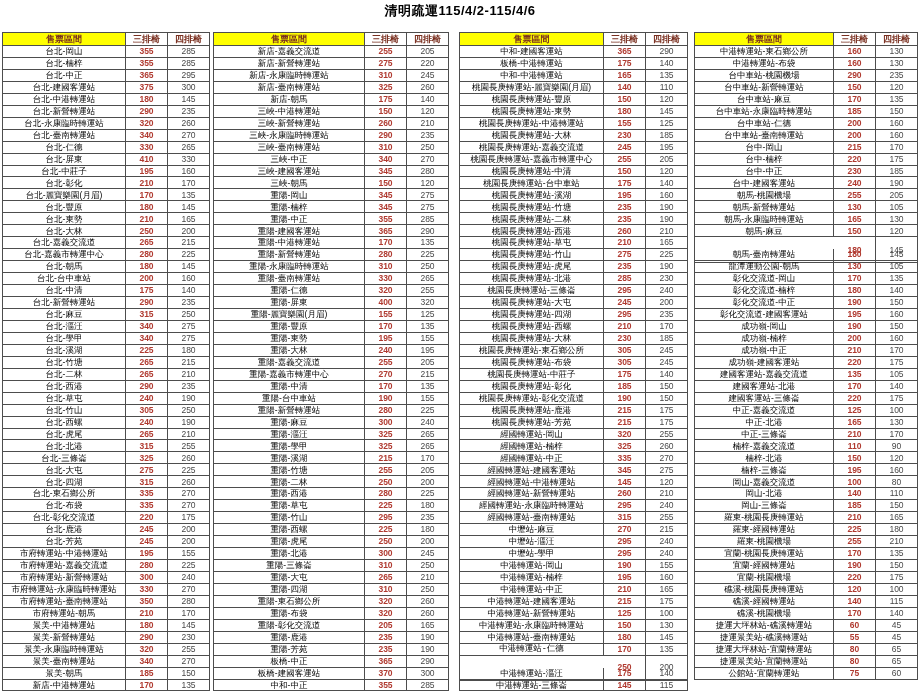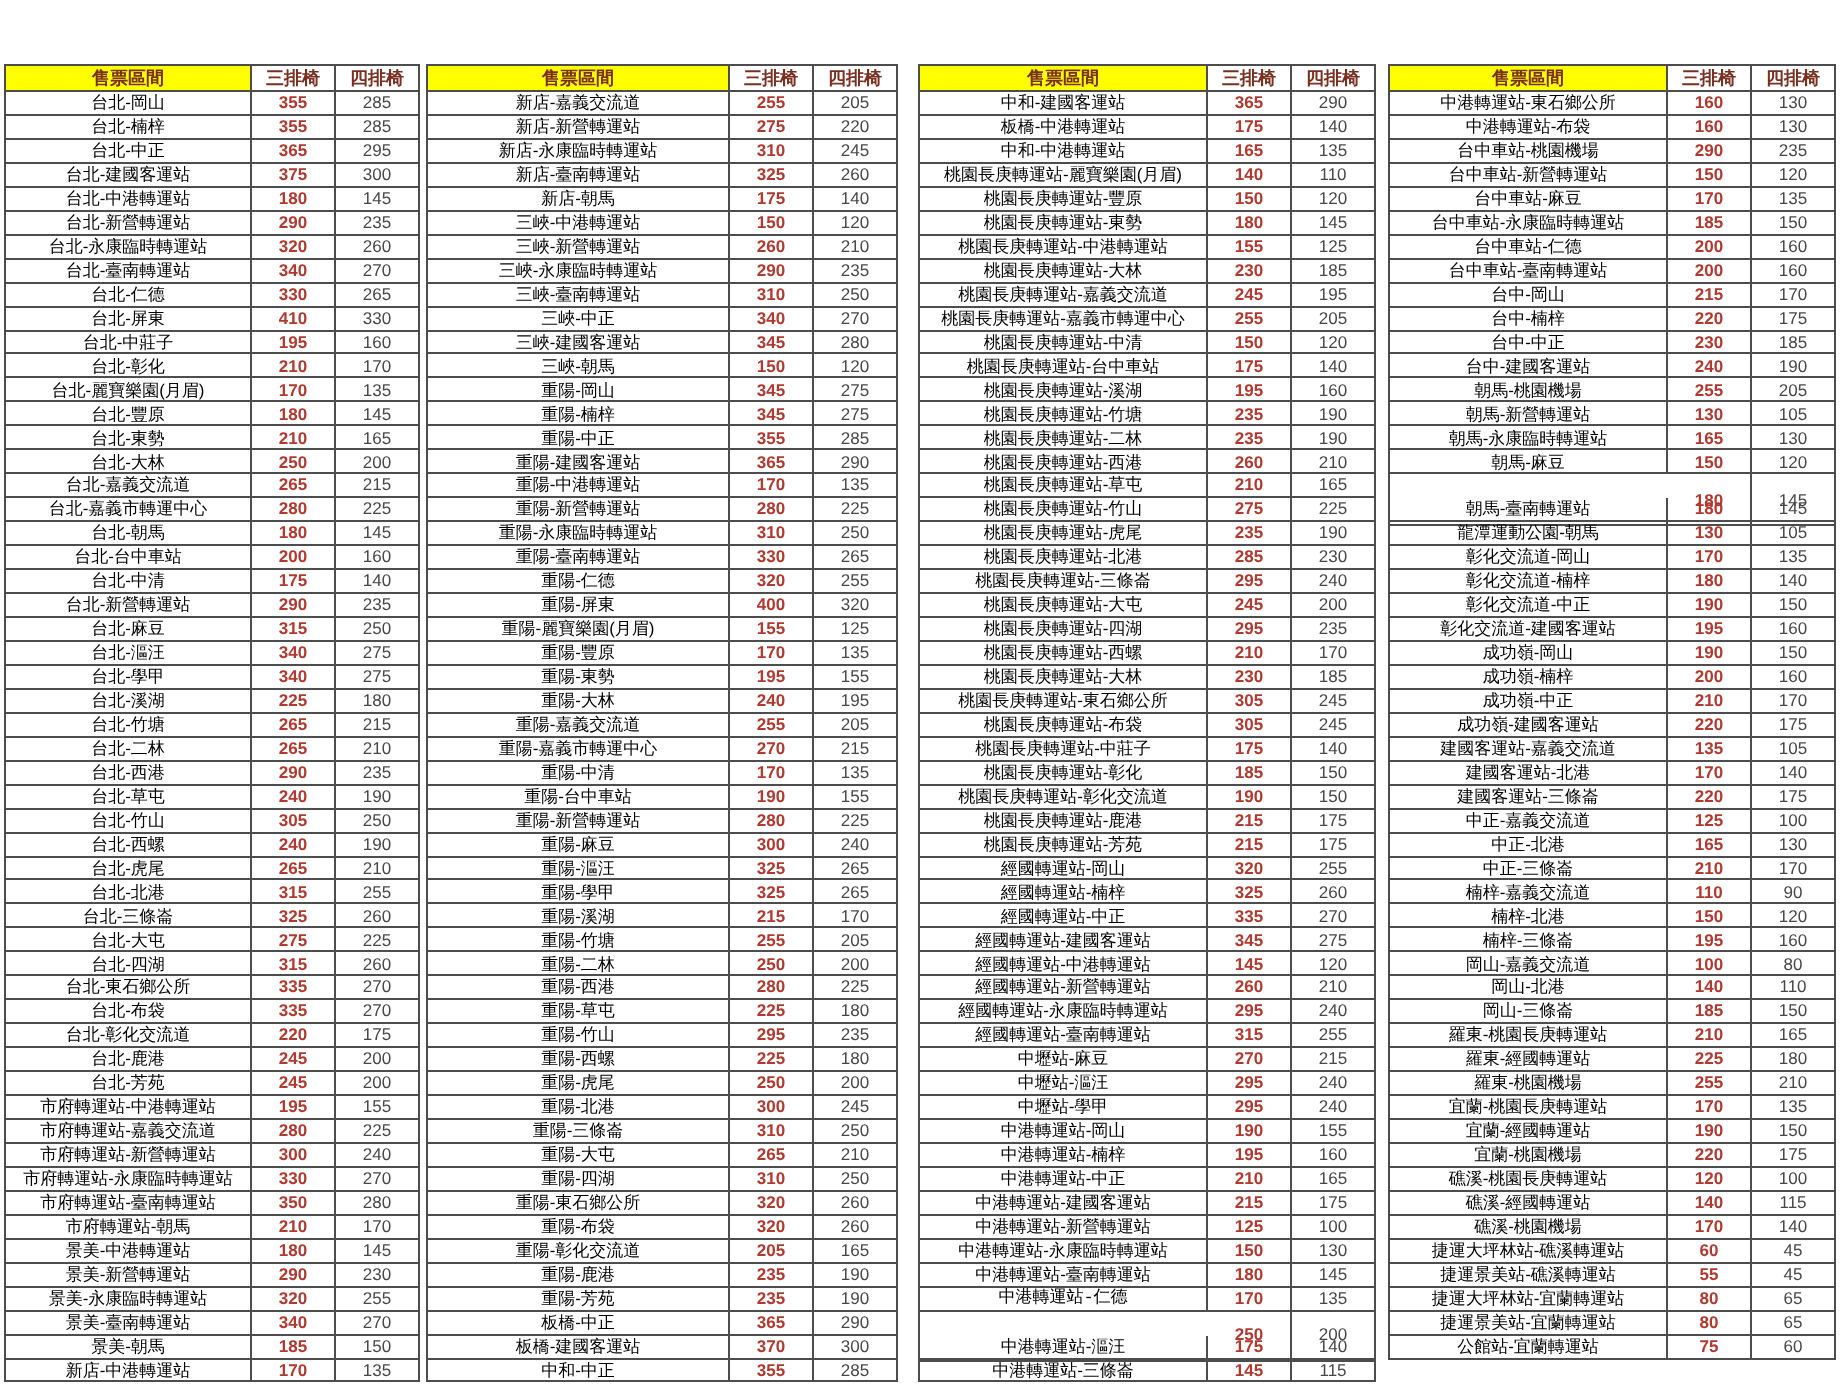--- a/index.html
+++ b/index.html
@@ -28,20 +28,21 @@
   }
   .hdr .cell{font-weight:700;font-size:9px;}
   .hdr .name{background:#ffff00;}
   .cell.f3{font-weight:700;}
 </style>
 </head>
 <body>
 
 <div class="page">
   <div class="titles">
+    <div class="t2">清明疏運115/4/2-115/4/6</div>
   </div>
   <div class="tables">
       <div class="grp g0">
         <div class="row hdr">
           <div class="cell name" style="color: rgb(122, 48, 32); font-weight: 700;">售票區間</div>
           <div class="cell f3" style="color: rgb(122, 48, 32); font-weight: 700;">三排椅</div>
           <div class="cell f4" style="color: rgb(122, 48, 32); font-weight: 700;">四排椅</div>
         </div>
         <div class="row">
           <div class="cell name" style="color: rgb(0, 0, 0);">台北-岡山</div>

